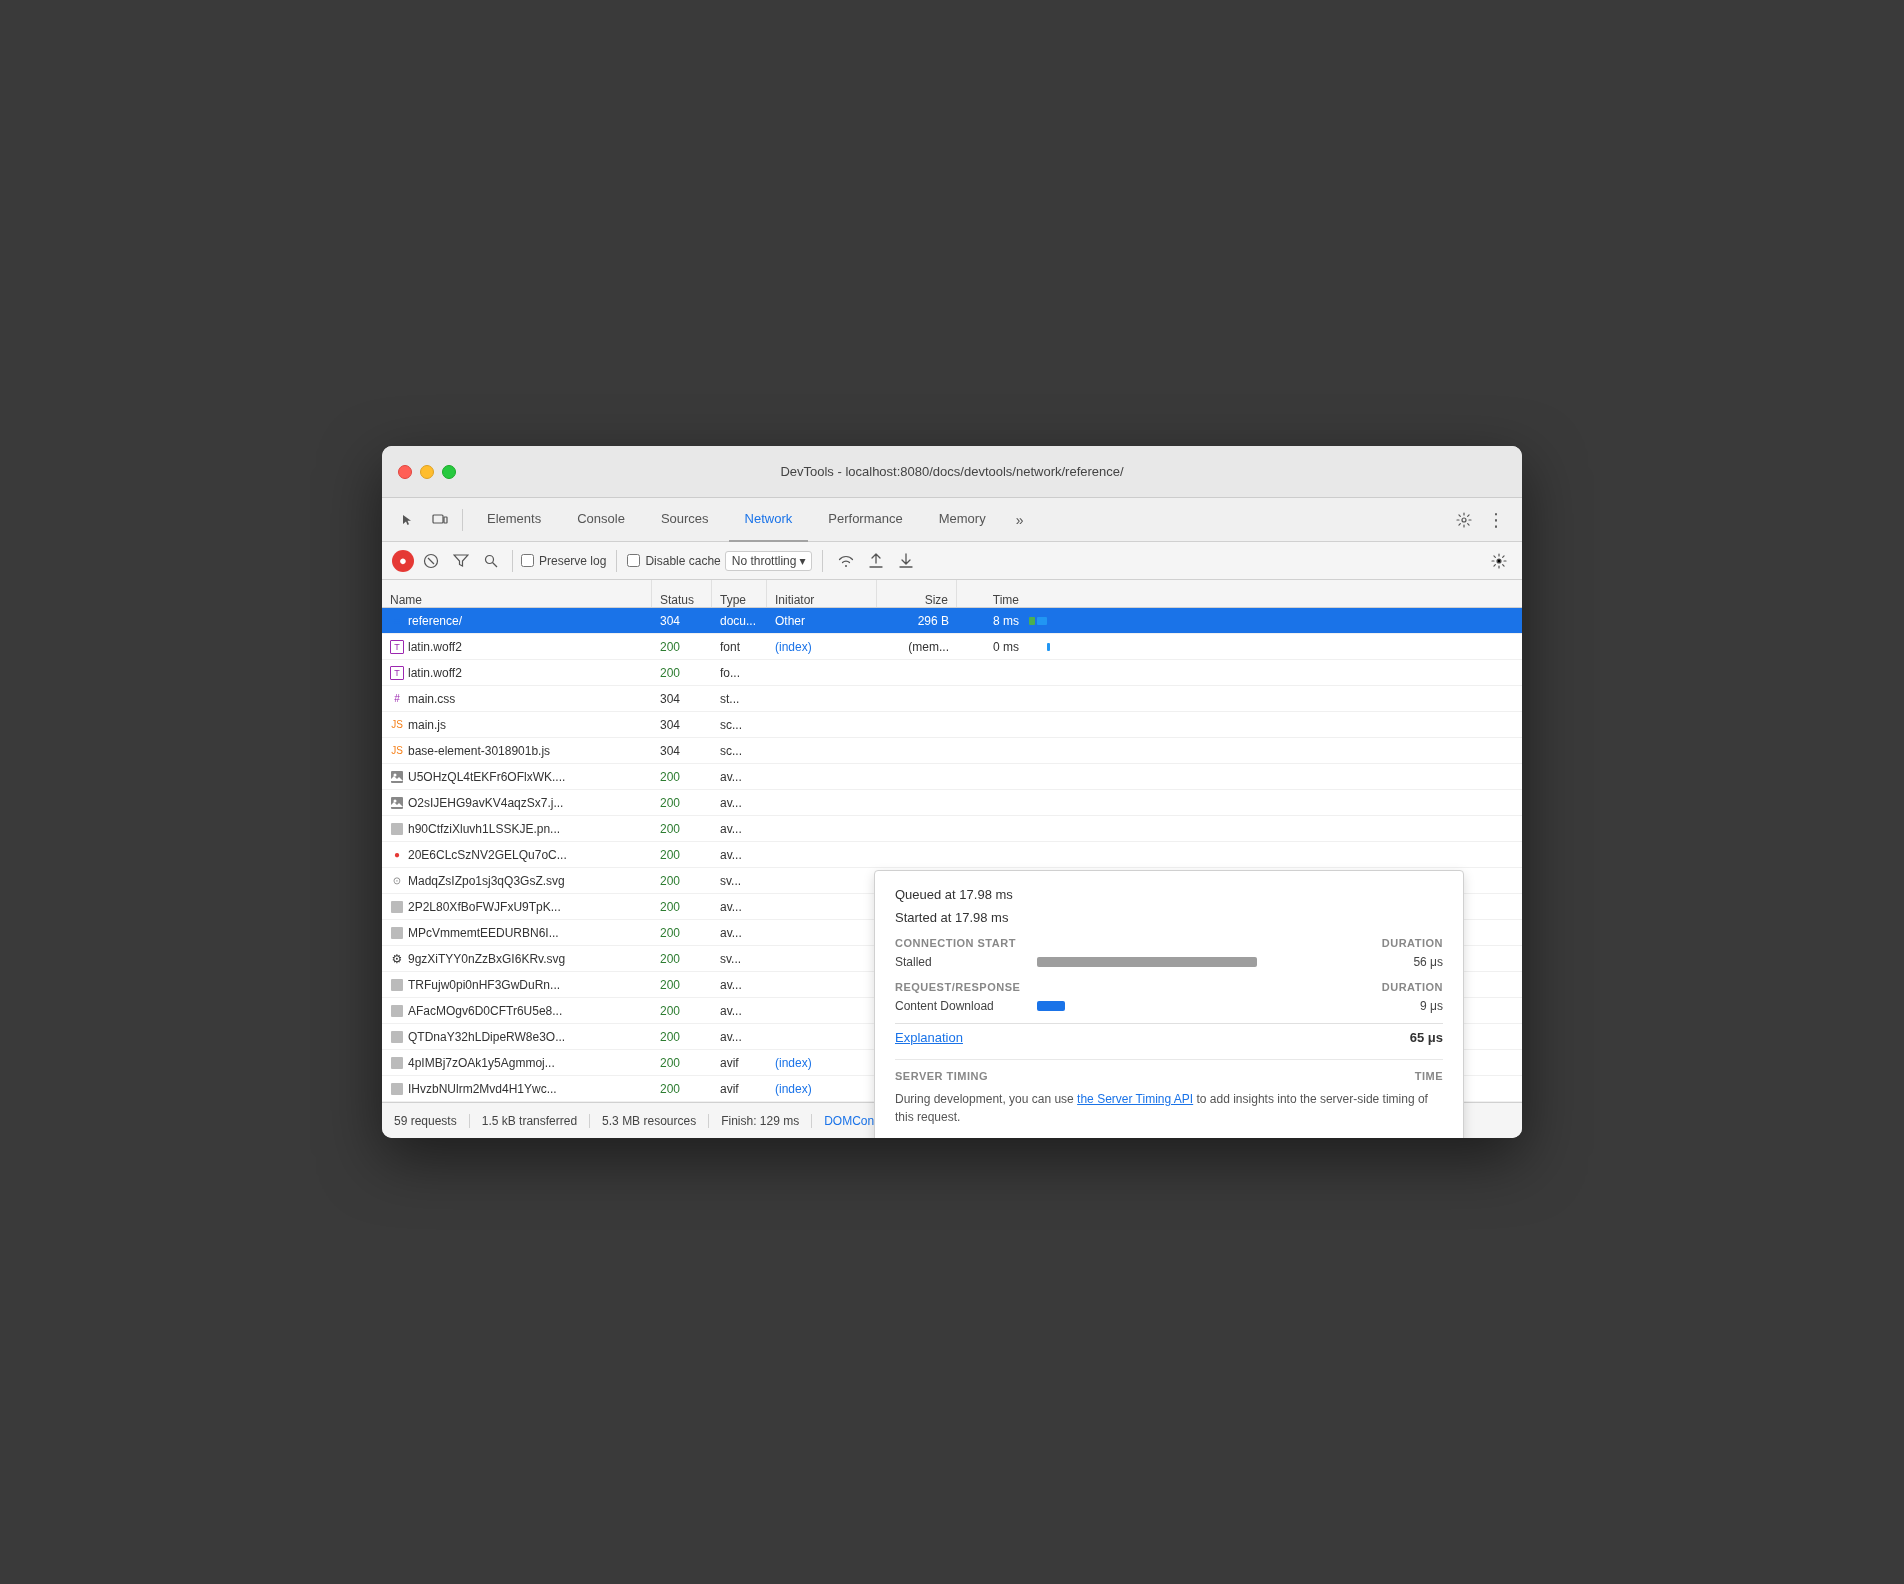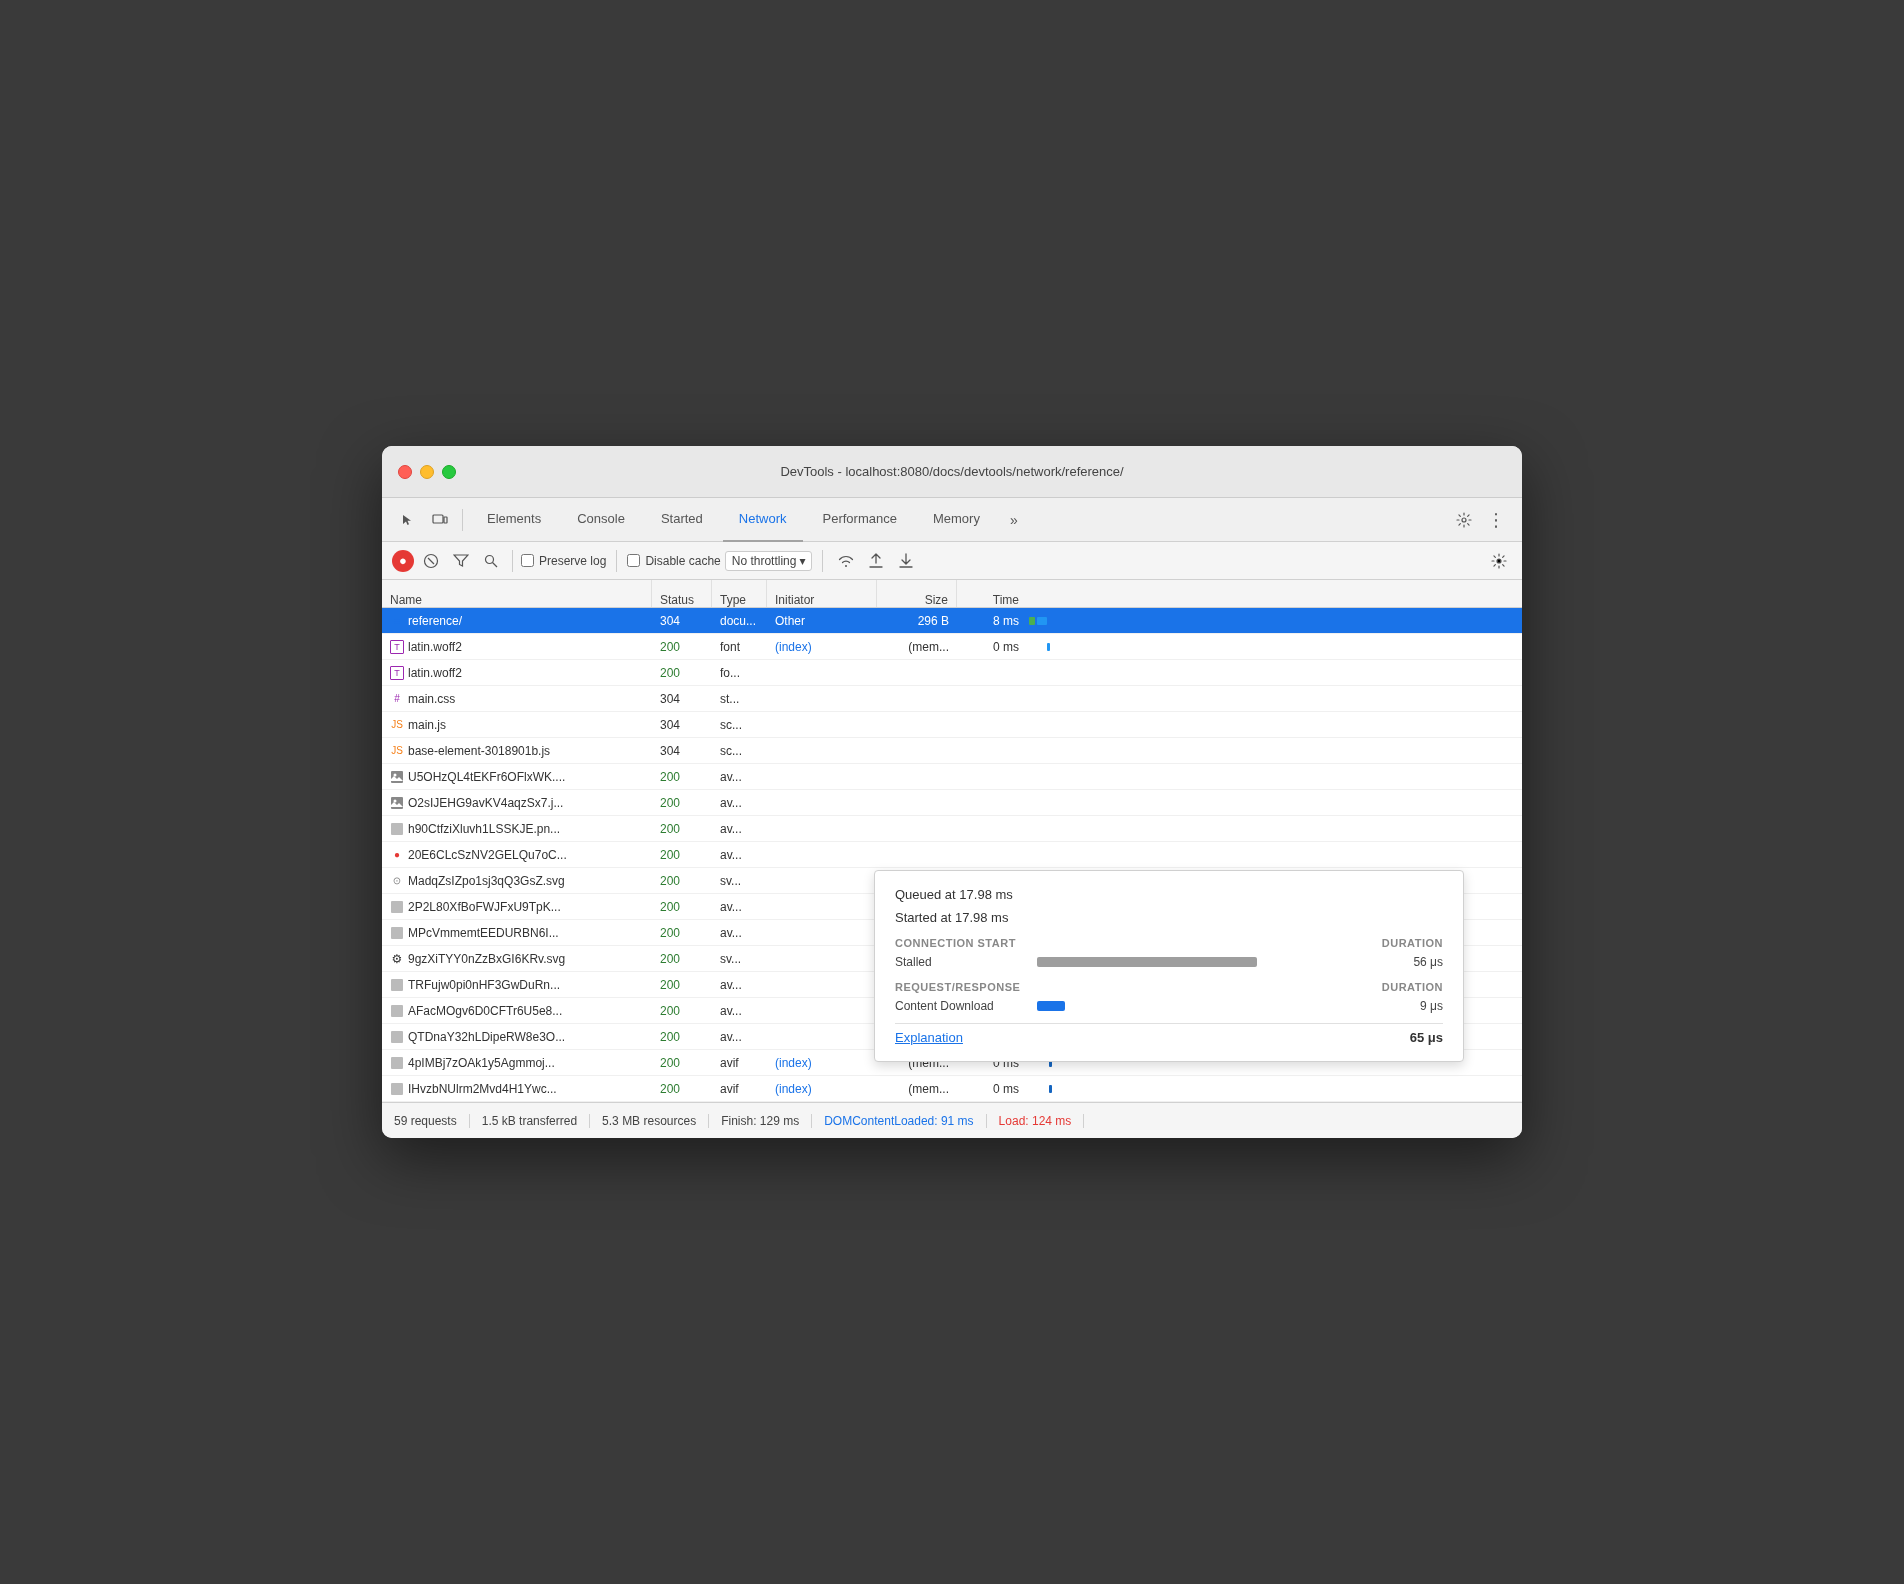--- a/index.html
+++ b/index.html
@@ -364,21 +364,21 @@
         </svg>
     </div>
     <div class="toolbar-divider"></div>
     <div class="tab">
       <span>Elements</span>
     </div>
     <div class="tab">
       <span>Console</span>
     </div>
     <div class="tab">
-      <span>Started</span>
+      <span>Sources</span>
     </div>
     <div class="tab active">
       <span>Network</span>
     </div>
     <div class="tab">
       <span>Performance</span>
     </div>
     <div class="tab">
       <span>Memory</span>
     </div>
@@ -917,20 +917,29 @@
           <div class="timing-bar content"></div>
         </div>
         <div class="timing-duration">9 μs</div>
       </div>
 
       <div class="timing-total-row">
         <span class="explanation-link">Explanation</span>
         <span class="timing-total-duration">65 μs</span>
       </div>
 
+      <div class="server-timing-section">
+        <div class="server-timing-header">
+          <span>Server Timing</span>
+          <span>TIME</span>
+        </div>
+        <div class="server-timing-desc">
+          <span>During development, you can use </span><a href="#">the Server Timing API</a><span> to add insights into the server-side timing of this request.</span>
+        </div>
+      </div>
     </div>
   </div>
 
   <div class="status-bar">
     <span class="status-item">59 requests</span>
     <span class="status-item">1.5 kB transferred</span>
     <span class="status-item">5.3 MB resources</span>
     <span class="status-item">Finish: 129 ms</span>
     <span class="status-item status-dom">DOMContentLoaded: 91 ms</span>
     <span class="status-item status-load">Load: 124 ms</span>

